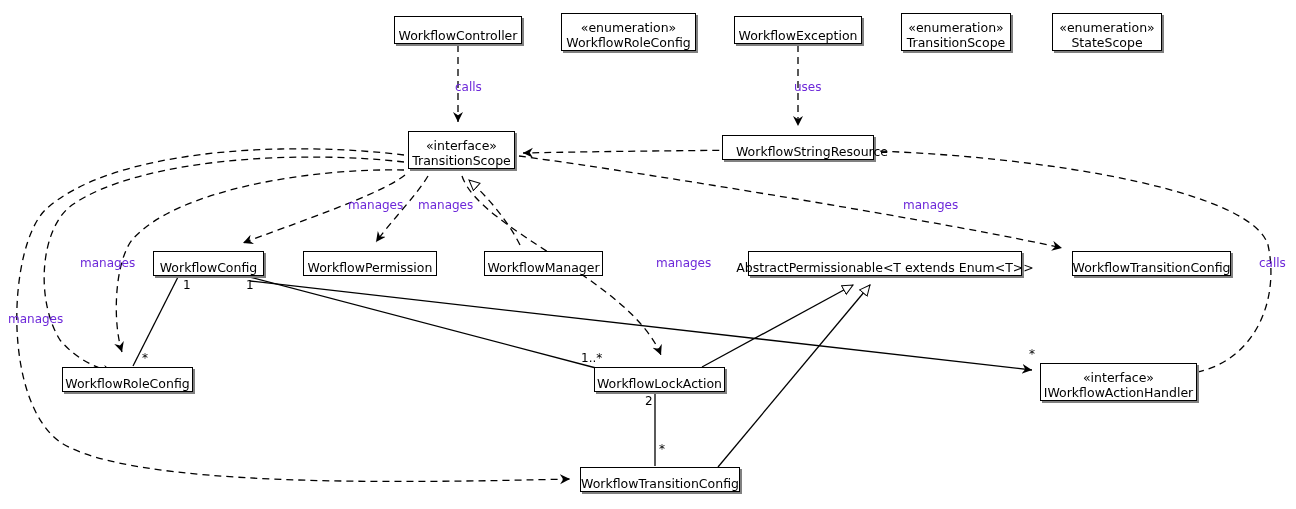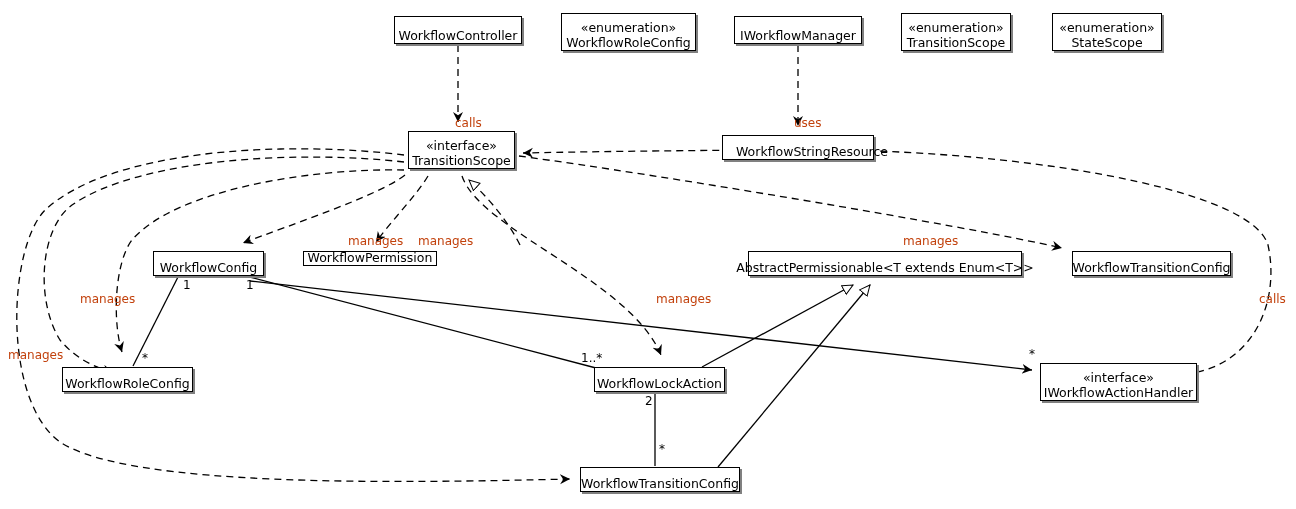--- a/index.html
+++ b/index.html
@@ -44,24 +44,23 @@
   .node .stereo {
     display: block;
   }
   .node .nm {
     display: block;
   }
   .edge-label {
     position: absolute;
     font-size: 12px;
     line-height: 13px;
-    color: #c2410c;
+    color: #6d28d9;
     white-space: nowrap;
     background: transparent;
-    margin-top: 36px;
   }
   .mult-label {
     position: absolute;
     font-size: 12px;
     line-height: 13px;
     color: #000000;
     white-space: nowrap;
   }
 </style>
 </head>
@@ -171,21 +170,21 @@
   <div class="node" style="left:394px; top:16px; width:128px; height:28px;">
     <span class="nm">WorkflowController</span>
   </div>
 
   <div class="node" style="left:561px; top:13px; width:135px; height:38px;">
     <span class="stereo">«enumeration»</span>
     <span class="nm">WorkflowRoleConfig</span>
   </div>
 
   <div class="node" style="left:734px; top:16px; width:128px; height:28px;">
-    <span class="nm">IWorkflowManager</span>
+    <span class="nm">WorkflowException</span>
   </div>
 
   <div class="node" style="left:901px; top:13px; width:110px; height:38px;">
     <span class="stereo">«enumeration»</span>
     <span class="nm">TransitionScope</span>
   </div>
 
   <div class="node" style="left:1052px; top:13px; width:110px; height:38px;">
     <span class="stereo">«enumeration»</span>
     <span class="nm">StateScope</span>
@@ -197,24 +196,27 @@
   </div>
 
   <div class="node" style="left:722px; top:135px; width:152px; height:25px;padding-left:28px;">
     <span class="nm">WorkflowStringResource</span>
   </div>
 
   <div class="node" style="left:153px; top:251px; width:111px; height:25px;">
     <span class="nm">WorkflowConfig</span>
   </div>
 
-  <div class="node plain" style="left:303px; top:251px; width:134px; height:15px;">
+  <div class="node plain" style="left:303px; top:251px; width:134px; height:25px;">
     <span class="nm">WorkflowPermission</span>
   </div>
 
+  <div class="node plain" style="left:484px; top:251px; width:119px; height:25px;">
+    <span class="nm">WorkflowManager</span>
+  </div>
 
   <div class="node" style="left:748px; top:251px; width:274px; height:25px;">
     <span class="nm">AbstractPermissionable&lt;T extends Enum&lt;T&gt;&gt;</span>
   </div>
 
   <div class="node" style="left:1072px; top:251px; width:159px; height:25px;">
     <span class="nm">WorkflowTransitionConfig</span>
   </div>
 
   <div class="node" style="left:62px; top:367px; width:131px; height:25px;">

